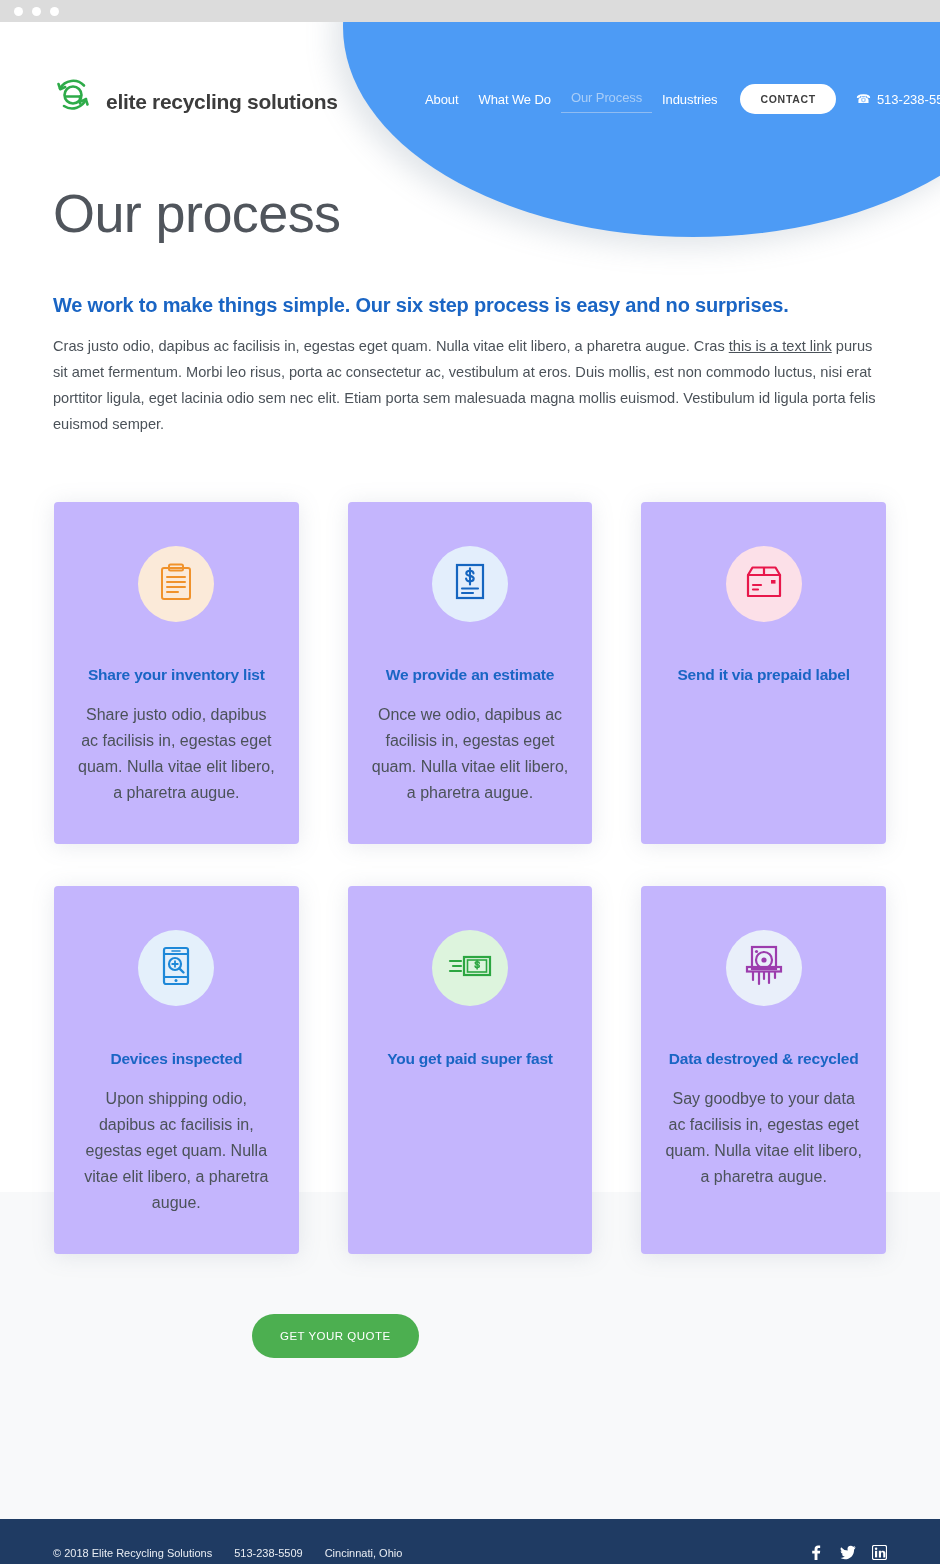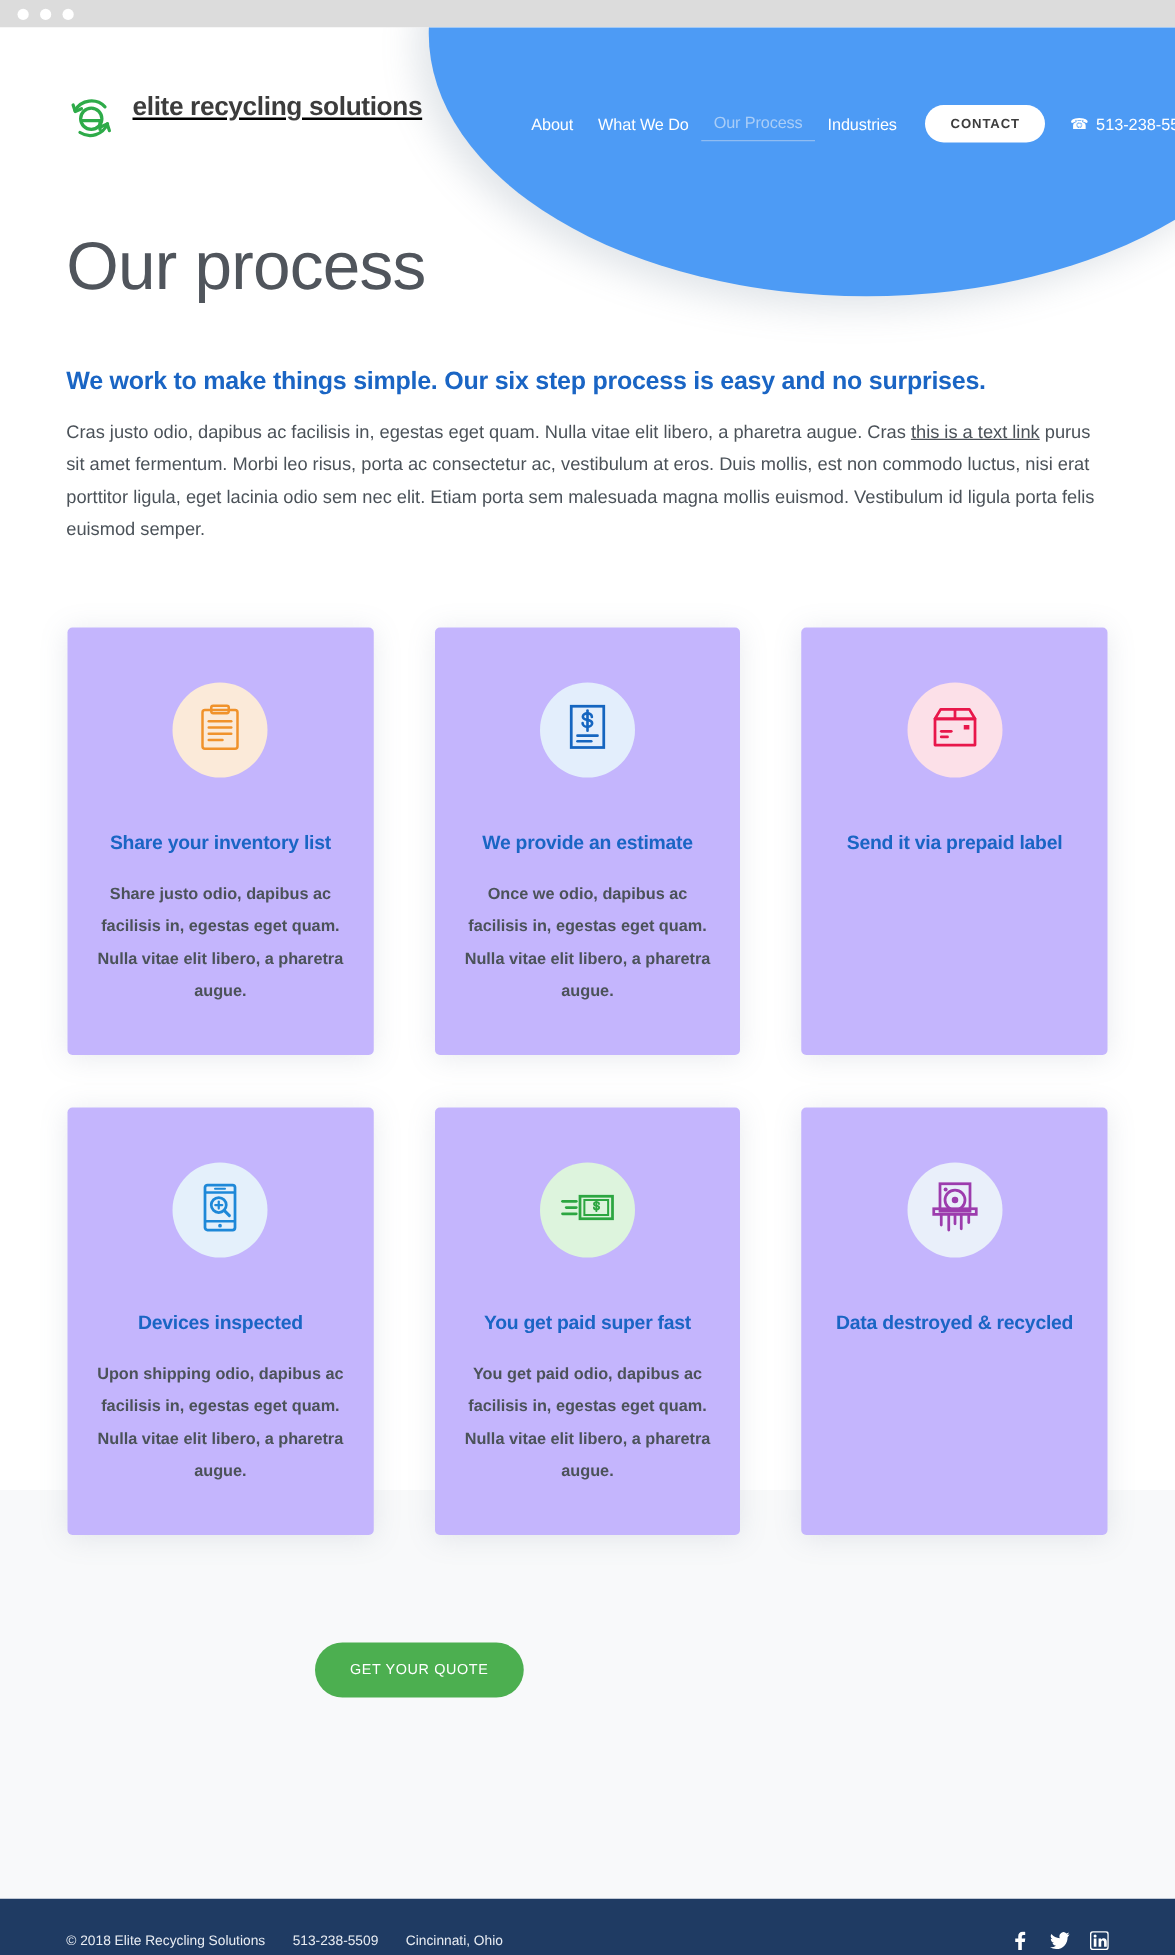--- a/index.html
+++ b/index.html
@@ -58,23 +58,22 @@
     z-index: 3;
     display: flex;
     align-items: flex-start;
   }
 
   .brand {
     position: absolute;
     left: 53px;
     top: 52px;
     display: flex;
-    align-items: flex-start;
+    align-items: flex-end;
     gap: 13px;
-    text-decoration: underline;
   }
   .brand-mark { width: 40px; height: 40px; display:block; }
   .brand-name {
     font-size: 21px;
     font-weight: bold;
     color: #3c3c3c;
     letter-spacing: -0.3px;
     white-space: nowrap;
   }
 
@@ -192,24 +191,23 @@
     justify-content: center;
   }
   .card-title {
     font-size: 15.5px;
     font-weight: bold;
     color: #1a65c4;
     margin-bottom: 18px;
     letter-spacing: -0.2px;
   }
   .card-text {
-    font-size: 13px;
+    font-size: 16px;
     line-height: 26px;
     color: #4b5259;
-    font-weight: bold;
   }
 
   
   .cta-section {
     position: absolute;
     left: 0;
     top: 1170px;
     width: 940px;
     height: 327px;
     background: #f8f9fa;
@@ -419,41 +417,41 @@
               <rect x="19.5" y="7" width="19" height="12" fill="none" stroke="#2ca641" stroke-width="1.6"></rect>
               <path d="M31.2 10.2c0-.9-.9-1.5-2-1.5s-2 .6-2 1.4.8 1.2 2 1.4 2.1.6 2.1 1.5-.9 1.5-2.1 1.5-2.1-.7-2.1-1.6" fill="none" stroke="#2ca641" stroke-width="1.5" stroke-linecap="round"></path>
               <line x1="29.1" y1="7.6" x2="29.1" y2="15.9" stroke="#2ca641" stroke-width="1.5" stroke-linecap="round"></line>
               <line x1="2" y1="8" x2="13" y2="8" stroke="#2ca641" stroke-width="2.2" stroke-linecap="round"></line>
               <line x1="5" y1="13" x2="13" y2="13" stroke="#2ca641" stroke-width="2.2" stroke-linecap="round"></line>
               <line x1="2" y1="18" x2="13" y2="18" stroke="#2ca641" stroke-width="2.2" stroke-linecap="round"></line>
             </svg>
           </span>
         </div>
         <div class="card-title">You get paid super fast</div>
-        <div class="card-text">You get paid odio, dapibus ac facilisis in, egestas eget quam. Nulla vitae elit libero, a pharetra augue.</div>
       </div>
 
       <div class="process-card">
         <div class="card-icon-circle" style="background:#e9effa">
           <span>
             <svg width="40" height="42" viewBox="0 0 40 42" xmlns="http://www.w3.org/2000/svg">
               <rect x="8" y="2" width="24" height="22" fill="none" stroke="#9c3cad" stroke-width="2.2"></rect>
               <circle cx="20" cy="15" r="8" fill="none" stroke="#9c3cad" stroke-width="2.2"></circle>
               <circle cx="20" cy="15" r="2.6" fill="#9c3cad"></circle>
               <circle cx="12.5" cy="6.5" r="1.6" fill="#9c3cad"></circle>
               <rect x="3" y="22" width="34" height="4.5" fill="none" stroke="#9c3cad" stroke-width="2.2"></rect>
               <line x1="9" y1="27" x2="9" y2="35" stroke="#9c3cad" stroke-width="2.2" stroke-linecap="round"></line>
               <line x1="15" y1="27" x2="15" y2="39" stroke="#9c3cad" stroke-width="2.2" stroke-linecap="round"></line>
               <line x1="20" y1="27" x2="20" y2="34" stroke="#9c3cad" stroke-width="2.2" stroke-linecap="round"></line>
               <line x1="25" y1="27" x2="25" y2="38" stroke="#9c3cad" stroke-width="2.2" stroke-linecap="round"></line>
               <line x1="31" y1="27" x2="31" y2="33" stroke="#9c3cad" stroke-width="2.2" stroke-linecap="round"></line>
             </svg>
           </span>
         </div>
         <div class="card-title">Data destroyed &amp; recycled</div>
+        <div class="card-text">Say goodbye to your data ac facilisis in, egestas eget quam. Nulla vitae elit libero, a pharetra augue.</div>
       </div>
 
     </div>
   </section>
 
   <section class="cta-section">
     <div class="cta-inner">
       <button class="cta-button">GET YOUR QUOTE</button>
     </div>
   </section>

